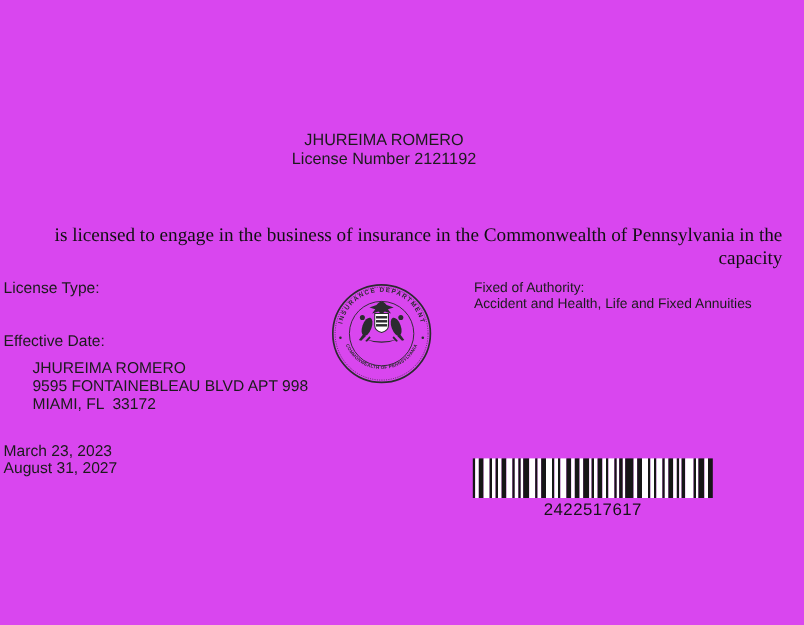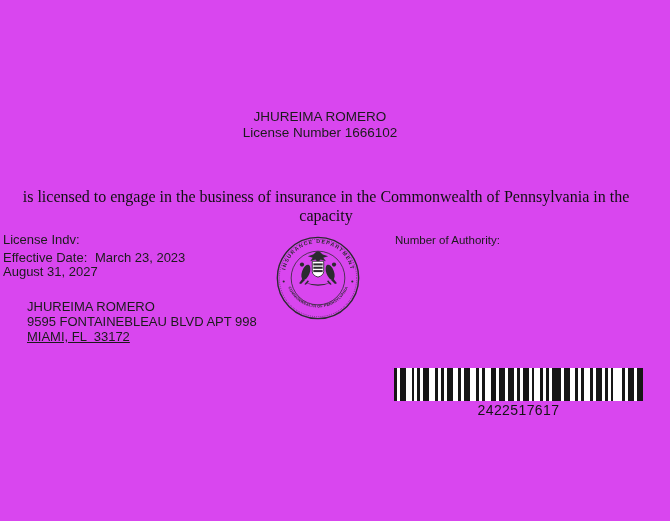--- a/index.html
+++ b/index.html
@@ -15,72 +15,72 @@
   
   .header-block{
     position:absolute;top:109px;left:0;width:640px;
     text-align:center;
     font-size:13.5px;line-height:15.5px;
     color:#1b1b1b;
   }
   
   .cert-text{
     position:absolute;top:188px;left:0;width:652px;
-    text-align:center;
+    text-align:right;
     font-family:"Liberation Serif", serif;
     font-size:16px;line-height:18.5px;
     color:#101010;
   }
   
   .details{
     position:absolute;left:3px;top:233px;width:330px;
     font-size:13px;line-height:14px;color:#1b1b1b;
   }
   .detail-row{display:flex;}
   .detail-row .lbl{width:92px;flex:0 0 92px;}
-  .gap12{margin-top:4px;}
+  .gap12{margin-top:30px;flex-direction:column;}
   
   .address{
     position:absolute;left:27px;top:299px;
     font-size:13px;line-height:15px;color:#1b1b1b;
   }
-  .prespace{white-space:pre;text-decoration:underline;}
+  .prespace{white-space:pre;}
   
   .seal{position:absolute;left:274px;top:234px;width:88px;height:88px;}
   
   .authority{
     position:absolute;left:395px;top:234px;width:260px;
     font-size:11.5px;line-height:13.5px;color:#1b1b1b;
   }
   
-  .barcode-wrap{position:absolute;left:394px;top:368px;width:249px;}
+  .barcode-wrap{position:absolute;left:394px;top:382px;width:200px;}
   .bars{display:flex;height:33px;width:100%;}
   .bars span{display:block;height:100%;}
   .barcode-number{
     text-align:center;font-size:14px;line-height:15px;
     margin-top:2px;letter-spacing:0.4px;color:#141414;
   }
 </style>
 </head>
 <body>
 
 <div class="page">
 
   <div class="header-block">
     <div>JHUREIMA ROMERO</div>
-    <div>License Number 1666102</div>
+    <div>License Number 2121192</div>
   </div>
 
   <div class="cert-text">
     <div>is licensed to engage in the business of insurance in the Commonwealth of Pennsylvania in the capacity</div>
   </div>
 
   <div class="details">
     <div class="detail-row">
-      <span class="lbl">License Indv:</span>
+      <span class="lbl">License Type:</span>
     </div>
     <div class="detail-row gap12">
       <span class="lbl">Effective Date:</span>
       <span>March 23, 2023</span>
     </div>
     <div class="detail-row">
       <span>August 31, 2027</span>
     </div>
   </div>
 
@@ -127,21 +127,22 @@
       <rect x="44.7" y="37.2" width="10.6" height="2.3"></rect>
       <rect x="44.7" y="41" width="10.6" height="2.3"></rect>
 
       <path d="M35.5,55.5 Q50,62 64.5,55.5 Q50,59.5 35.5,55.5 Z"></path>
       <path d="M38.5,52.5 l-4,4.5 l1.6,0.7 l3.6,-3.8 z"></path>
       <path d="M61.5,52.5 l4,4.5 l-1.6,0.7 l-3.6,-3.8 z"></path>
     </g>
   </svg>
 
   <div class="authority">
-    <div>Number of Authority:</div>
+    <div>Fixed of Authority:</div>
+    <div>Accident and Health, Life and Fixed Annuities</div>
   </div>
 
   <div class="barcode-wrap">
     <div class="bars" id="bars">
         <span style="flex-grow: 1; background: rgb(22, 22, 22);"></span>
         <span style="flex-grow: 1; background: rgb(255, 255, 255);"></span>
         <span style="flex-grow: 2; background: rgb(22, 22, 22);"></span>
         <span style="flex-grow: 2; background: rgb(255, 255, 255);"></span>
         <span style="flex-grow: 1; background: rgb(22, 22, 22);"></span>
         <span style="flex-grow: 1; background: rgb(255, 255, 255);"></span>

